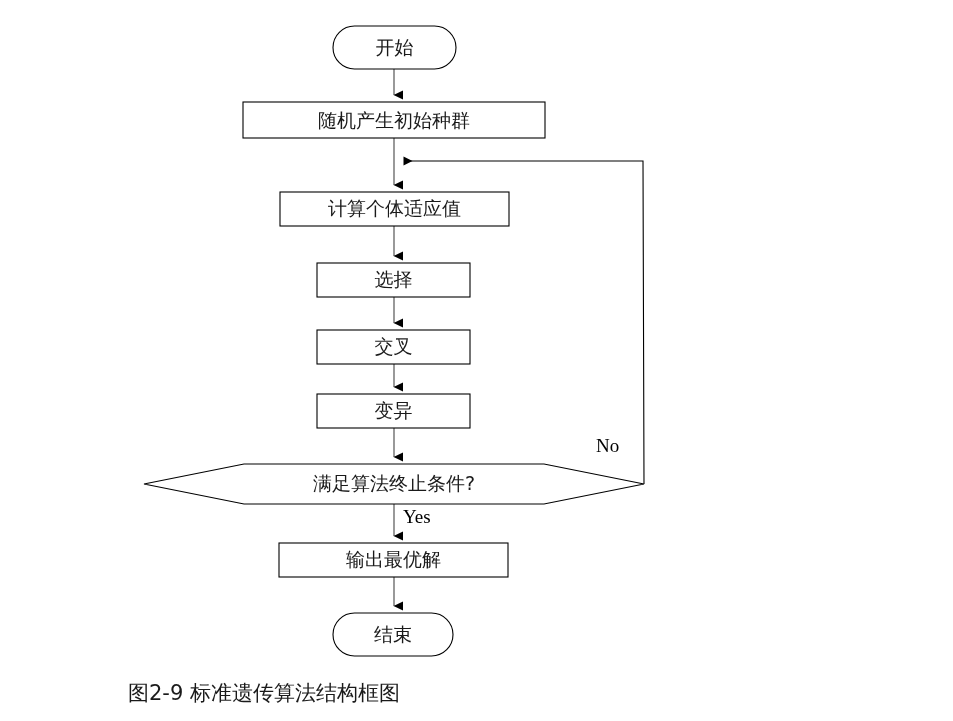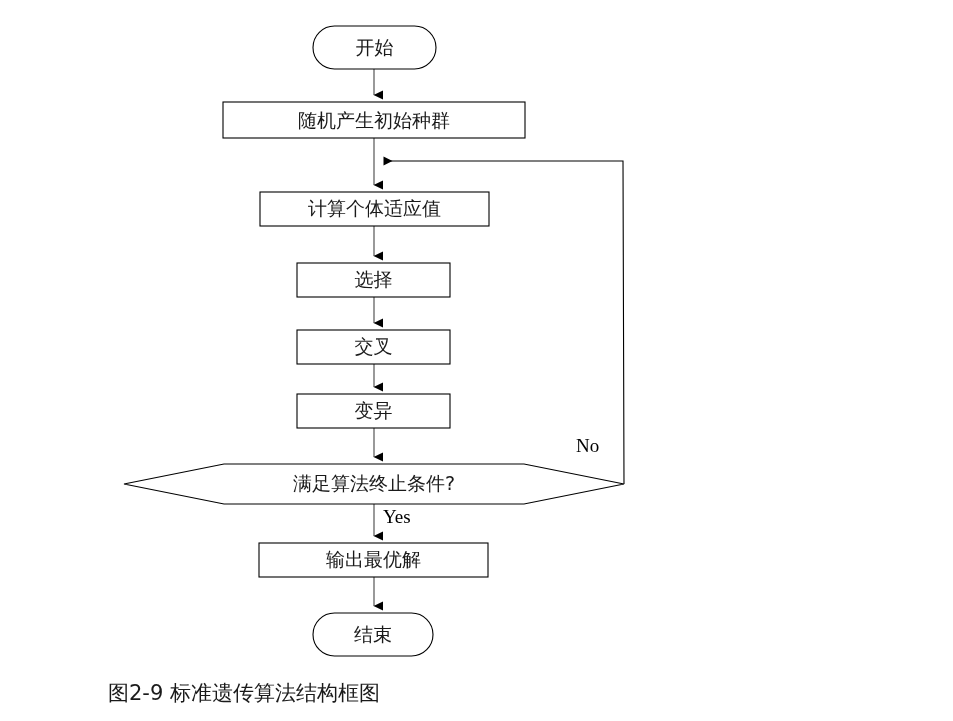--- a/index.html
+++ b/index.html
@@ -13,20 +13,21 @@
     font-family: "Liberation Serif", "DejaVu Serif", serif;
     overflow: hidden;
     position: relative;
   }
   #flow-root {
     position: absolute;
     left: 0;
     top: 0;
     width: 874px;
     height: 721px;
+    padding-left: 20px;
   }
   svg.flowchart {
     display: block;
     width: 953px;
     height: 721px;
     background: #ffffff;
   }
   .shape-stroke {
     stroke: #000000;
     stroke-width: 1.1;

